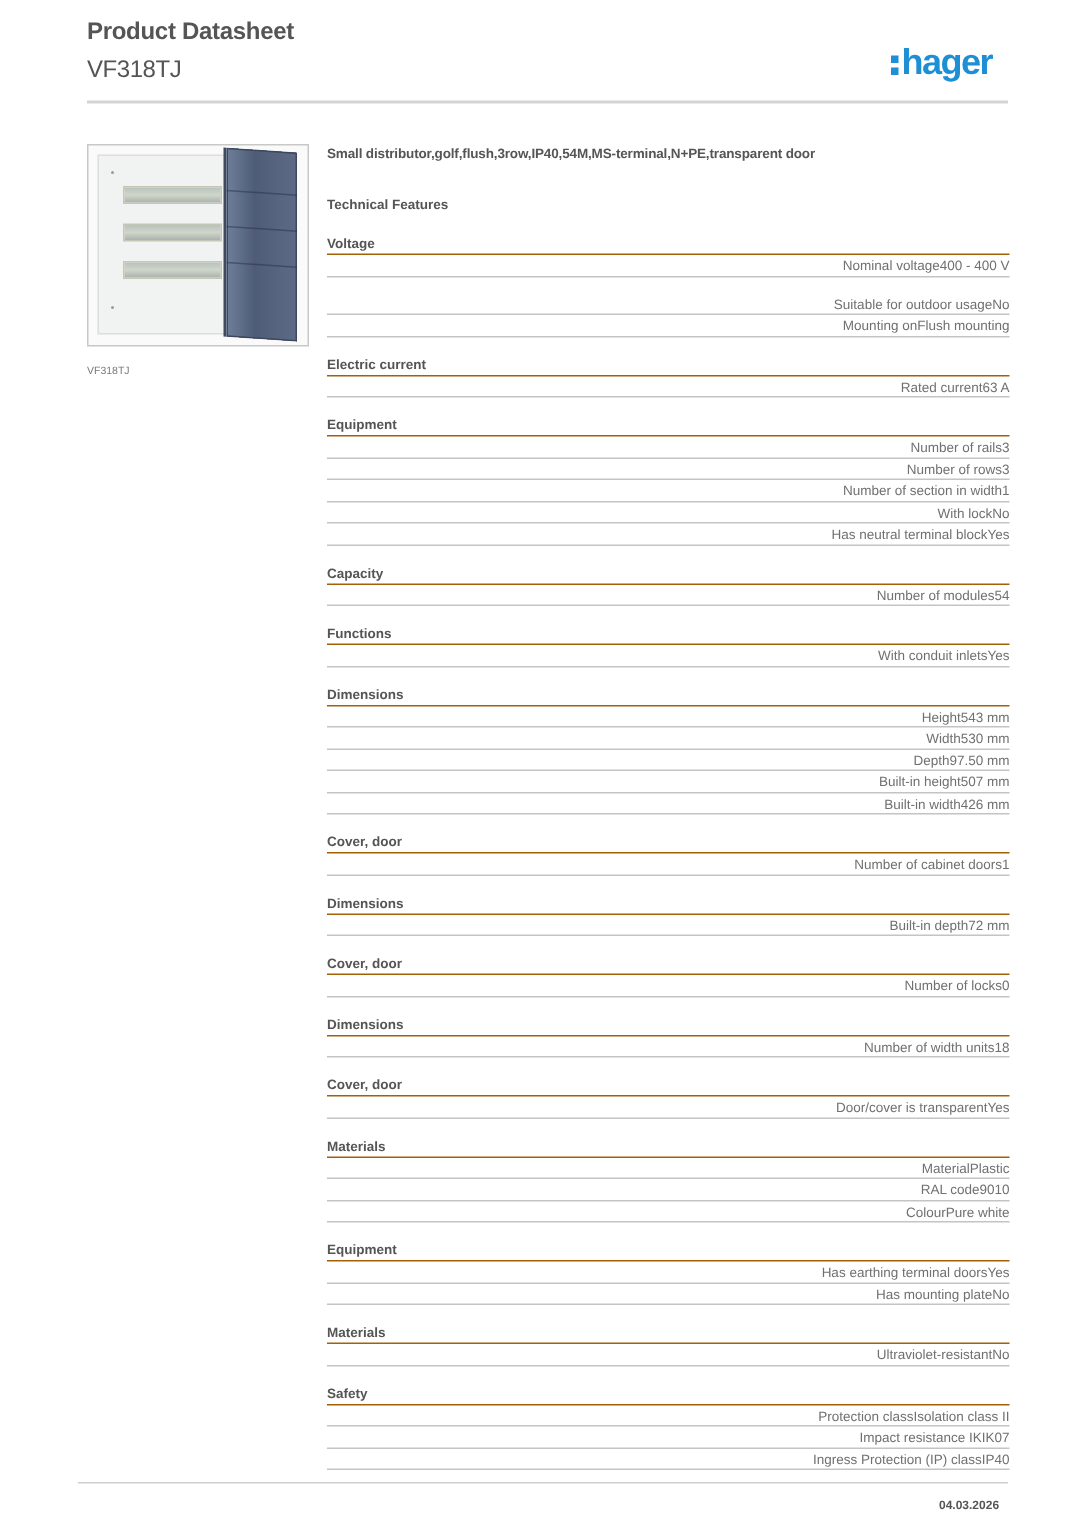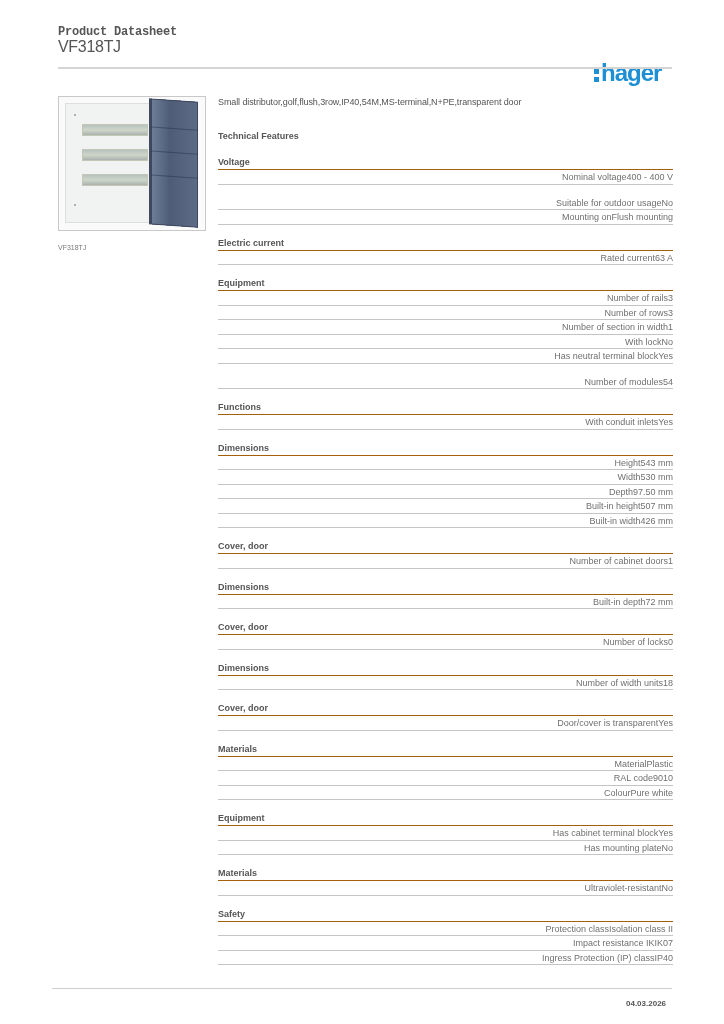--- a/index.html
+++ b/index.html
@@ -1,34 +1,34 @@
 <!DOCTYPE html>
 <html><head>
 <meta charset="utf-8">
 <style>
   html, body { margin: 0; padding: 0; background: #ffffff; }
   body { width: 724px; height: 1024px; position: relative; font-family: "Liberation Sans", sans-serif; color: #5a5a5a; overflow: hidden; }
-  .title { position: absolute; left: 58px; top: 25px; font-size: 12px; font-weight: bold; color: #555555; letter-spacing: -0.2px; font-family: Liberation Mono, monospace; }
+  .title { position: absolute; left: 58px; top: 13px; font-size: 16px; font-weight: bold; color: #555555; letter-spacing: -0.2px; }
   .subtitle { position: absolute; left: 58px; top: 38px; font-size: 16px; color: #555555; letter-spacing: -0.3px; }
-  .logo { position: absolute; left: 594px; top: 28px; font-size: 24px; font-weight: bold; color: #1e8fd5; letter-spacing: -1px; margin-top: 31px; }
+  .logo { position: absolute; left: 594px; top: 28px; font-size: 24px; font-weight: bold; color: #1e8fd5; letter-spacing: -1px; }
   .logo .dots { display: inline-block; width: 5px; margin-right: 2px; position: relative; height: 16px; vertical-align: -1px; }
   .logo .dots::before, .logo .dots::after { content: ""; position: absolute; left: 0; width: 5px; height: 5px; background: #1e8fd5; }
   .logo .dots::before { top: 3px; }
   .logo .dots::after { top: 11px; }
   .header-rule { position: absolute; left: 58px; top: 67px; width: 614px; height: 2px; background: #d4d4d4; }
 
   .photo { position: absolute; left: 58px; top: 96px; width: 148px; height: 135px; border: 1px solid #c8c8c8; background: #fafafa; box-sizing: border-box; }
   .photo .panel { position: absolute; left: 6px; top: 6px; width: 88px; height: 118px; background: #f1f3f3; border: 1px solid #dedede; }
   .photo .rail { position: absolute; left: 16px; width: 64px; height: 10px; background: linear-gradient(#b7c2c0, #cfd6c9 50%, #a9b2ad); border: 1px solid #c5c7b6; }
   .photo .screw { position: absolute; width: 2px; height: 2px; background: #9a9a9a; border-radius: 1px; }
   .photo .door { position: absolute; left: 90px; top: 3px; width: 47px; height: 126px; background: linear-gradient(90deg, #6f7f99, #4e5c78 40%, #5d6b86); transform: skewY(4deg); border-left: 2px solid #3f4a60; box-shadow: inset 0 0 0 1px #3e485c; }
   .photo .door-line { position: absolute; left: 0; width: 100%; height: 1px; background: rgba(40,50,70,0.5); }
   .photo-caption { position: absolute; left: 58px; top: 244px; font-size: 7px; color: #7a7a7a; }
 
-  .desc { position: absolute; left: 218px; top: 97px; font-size: 9px; font-weight: normal; color: #555555; letter-spacing: -0.1px; }
+  .desc { position: absolute; left: 218px; top: 97px; font-size: 9px; font-weight: bold; color: #555555; letter-spacing: -0.1px; }
   .tf { position: absolute; left: 218px; top: 131px; font-size: 9px; font-weight: bold; color: #555555; }
 
   .spec { position: absolute; left: 218px; top: 155px; width: 455px; }
   .group { margin-bottom: 0; }
   .group-title { height: 14px; line-height: 14px; font-size: 9px; font-weight: bold; color: #555555; border-bottom: 1px solid #a16207; }
   .row { display: flex; justify-content: flex-end; height: 13.5px; line-height: 14px; font-size: 9px; color: #707070; border-bottom: 1px solid #c4c4c4; }
   .row .v { text-align: right; }
   .gap { height: 11px; }
 
   .footer-rule { position: absolute; left: 52px; top: 988px; width: 620px; height: 1px; background: #cfcfcf; }
@@ -108,20 +108,21 @@
         <span class="l">With lock</span>
         <span class="v">No</span>
       </div>
       <div class="row">
         <span class="l">Has neutral terminal block</span>
         <span class="v">Yes</span>
       </div>
     </div>
     <div class="gap"></div>
     <div class="group">
+      <div class="group-title">Capacity</div>
       <div class="row">
         <span class="l">Number of modules</span>
         <span class="v">54</span>
       </div>
     </div>
     <div class="gap"></div>
     <div class="group">
       <div class="group-title">Functions</div>
       <div class="row">
         <span class="l">With conduit inlets</span>
@@ -205,21 +206,21 @@
       </div>
       <div class="row">
         <span class="l">Colour</span>
         <span class="v">Pure white</span>
       </div>
     </div>
     <div class="gap"></div>
     <div class="group">
       <div class="group-title">Equipment</div>
       <div class="row">
-        <span class="l">Has cabinet terminal block</span>
+        <span class="l">Has earthing terminal doors</span>
         <span class="v">Yes</span>
       </div>
       <div class="row">
         <span class="l">Has mounting plate</span>
         <span class="v">No</span>
       </div>
     </div>
     <div class="gap"></div>
     <div class="group">
       <div class="group-title">Materials</div>

